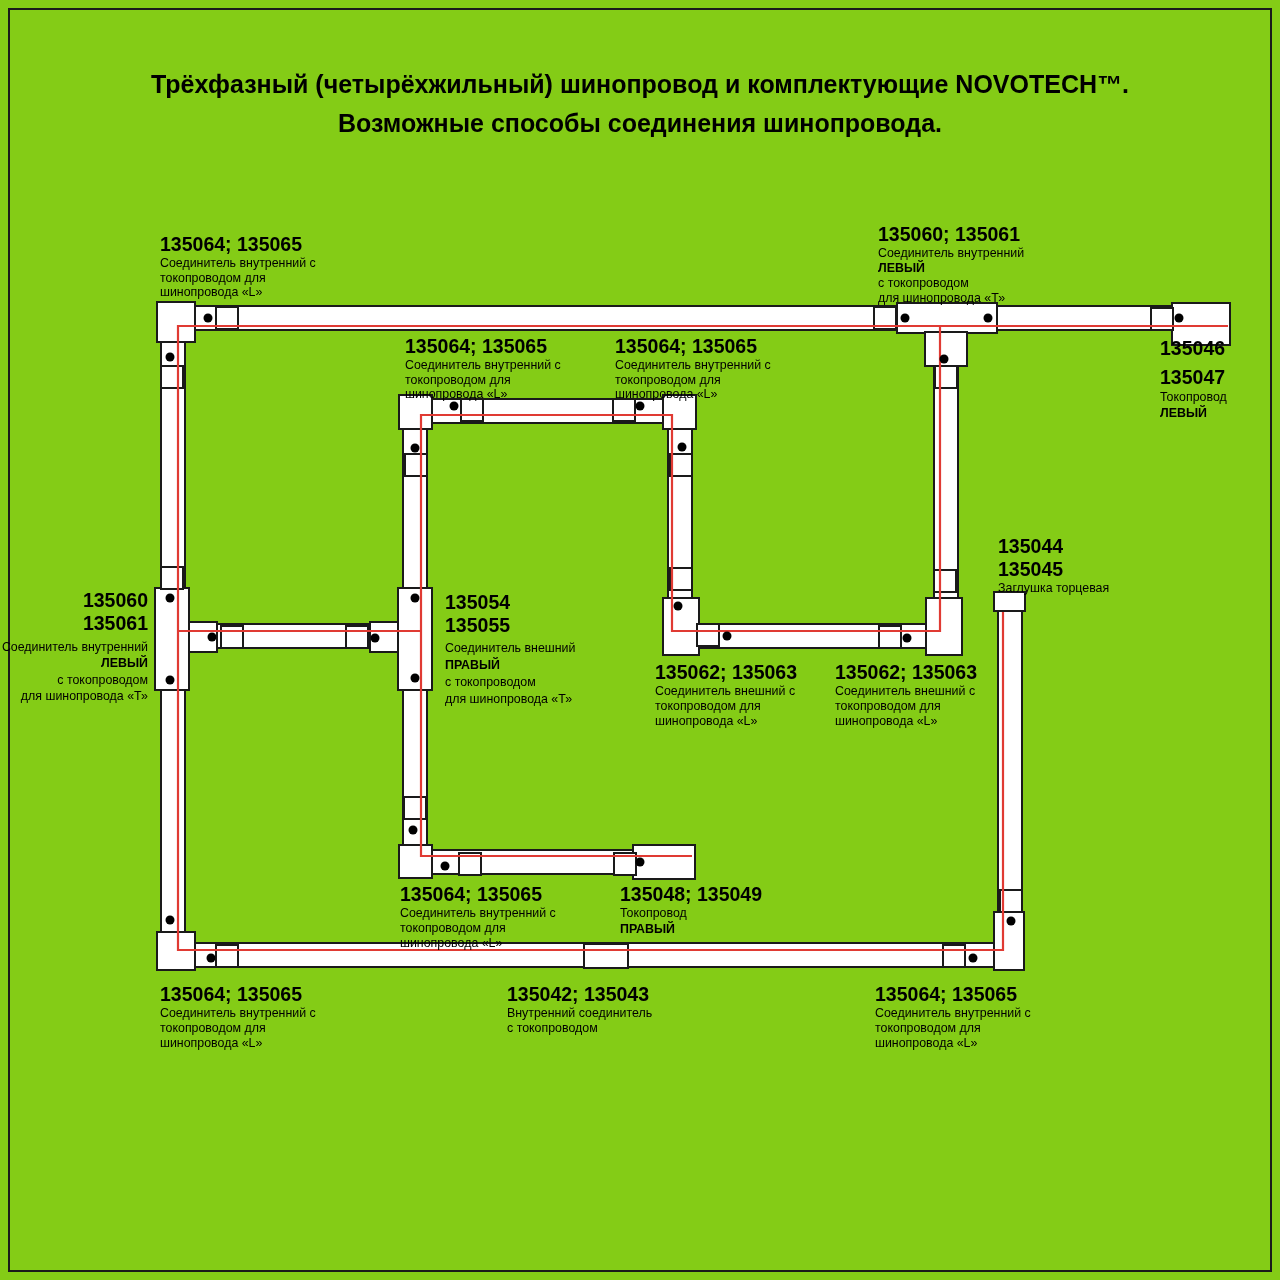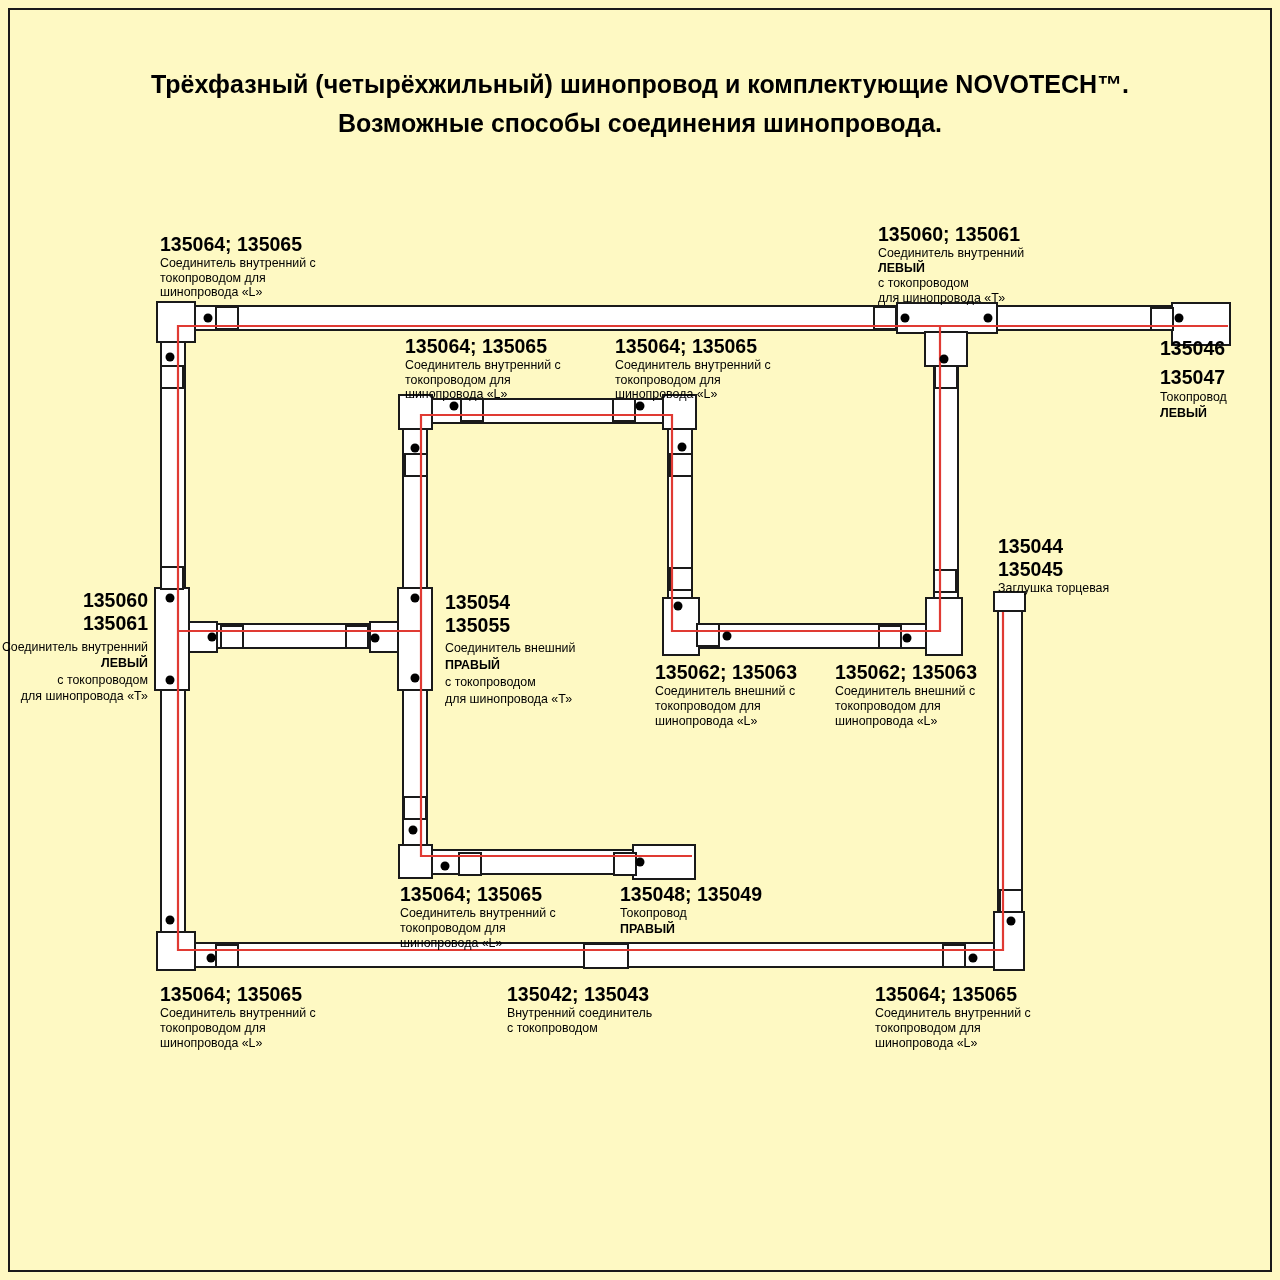--- a/index.html
+++ b/index.html
@@ -1,16 +1,16 @@
 <!DOCTYPE html>
 <html><head>
 <meta charset="utf-8">
 <style>
   html,body{margin:0;padding:0;background:#888;}
-  .page{position:relative;width:1280px;height:1280px;background:#fef9c3;margin:0 auto;
+  .page{position:relative;width:1280px;height:1280px;background:#84cc16;margin:0 auto;
         font-family:"Liberation Sans","DejaVu Sans",sans-serif;}
   svg{position:absolute;left:0;top:0;width:1280px;height:1280px;}
   text{fill:#000;}
   .ttl{font-size:25px;font-weight:bold;text-anchor:middle;}
   .num{font-size:19.5px;font-weight:bold;}
   .desc{font-size:12.4px;}
   .desc-b{font-size:12.4px;font-weight:bold;}
   .ra{text-anchor:end;}
 </style>
 </head>

